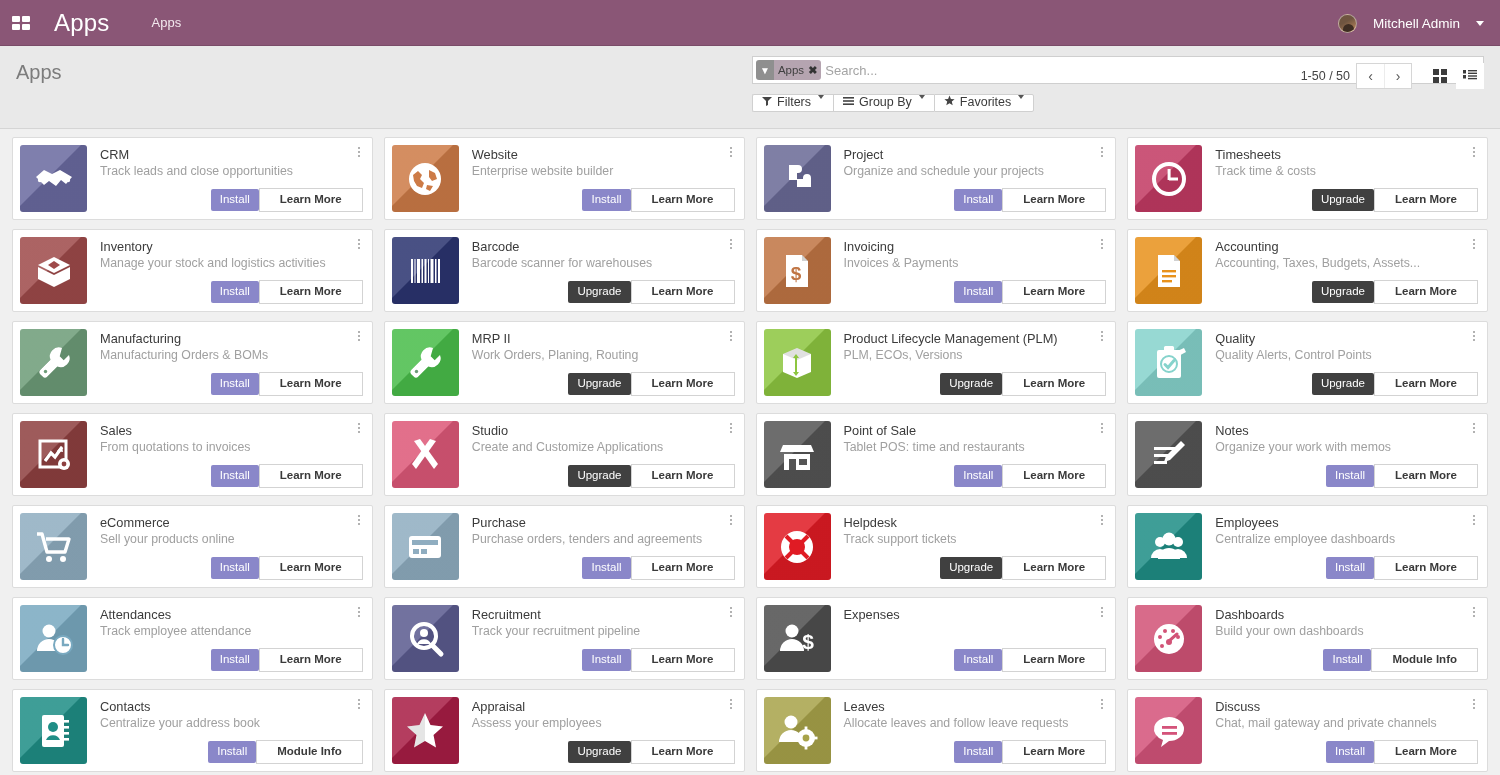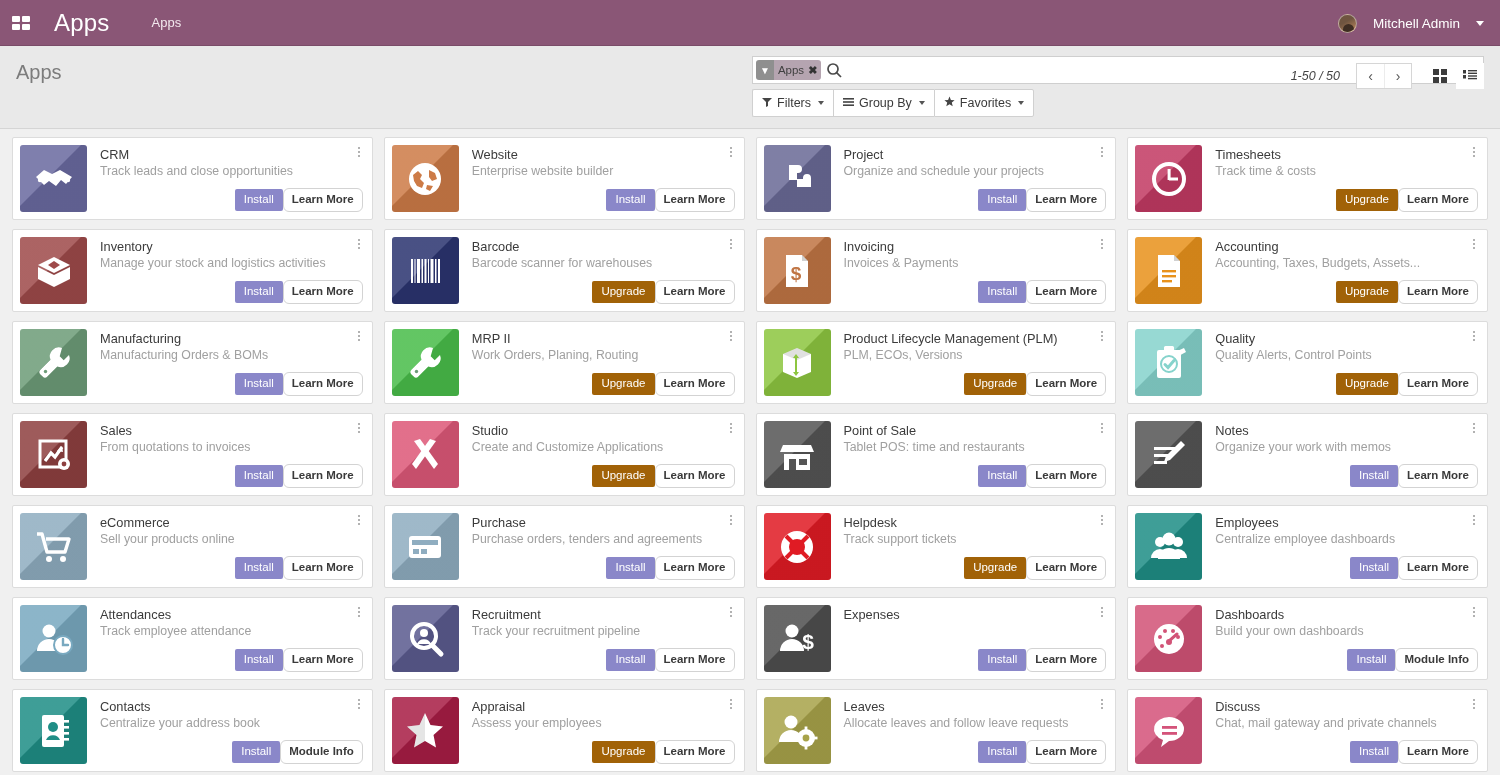--- a/index.html
+++ b/index.html
@@ -90,37 +90,37 @@
   }
   .search-input::placeholder { color: #a4a4a4; }
   .search-mag {
     width: 18px; height: 18px; flex: 0 0 auto; color: #5d5d5d;
     display: flex; align-items: center; justify-content: center;
   }
   .btn-row {
     display: flex; align-items: center; margin-top: 6px; height: 26px;
   }
   .dd-btn {
-    height: 28px; background: #ffffff; border: 1px solid #d0d0d0;
+    height: 18px; background: #ffffff; border: 1px solid #d0d0d0;
     border-right: none;
-    font-size: 12.5px; color: #3a3a3a; display: flex; align-items: center;
+    font-size: 12.5px; color: #3a3a3a; display: flex; 
     gap: 5px; padding: 0 9px; cursor: pointer;
   }
   .dd-btn:first-child { border-radius: 2px 0 0 2px; }
   .dd-btn.last { border-right: 1px solid #d0d0d0; border-radius: 0 2px 2px 0; }
   .dd-caret {
     width: 0; height: 0; border-left: 3.5px solid transparent;
     border-right: 3.5px solid transparent; border-top: 4.5px solid #555;
     margin-left: 2px;
   }
   .pager-area {
     position: absolute; right: 0; top: 6px;
     display: flex; align-items: center; height: 28px;
   }
-  .pager-count { font-size: 12.5px; color: #444; margin-right: 16px; font-style: italic; }
+  .pager-count { font-size: 12.5px; color: #444; margin-right: 6px; }
   .pager-btns {
     display: flex; background: #fff; border: 1px solid #d6d6d6; height: 26px;
   }
   .pager-btn {
     width: 27px; display: flex; align-items: center; justify-content: center;
     font-size: 14px; color: #555; cursor: pointer;
   }
   .pager-btn + .pager-btn { border-left: 1px solid #ececec; }
   .view-switch { display: flex; margin-left: 14px; gap: 2px; }
   .view-btn {
@@ -187,28 +187,28 @@
     position: absolute; left: 13px; right: 9px; bottom: 7px;
     display: flex; align-items: center; justify-content: flex-end;
   }
   .btn-install {
     background: #8a87c9; color: #ffffff; border: none;
     font-size: 11.5px; padding: 4px 9px; border-radius: 2px;
     cursor: pointer; font-family: "Liberation Sans", sans-serif;
     line-height: 1.2;
   }
   .btn-upgrade {
-    background: #a16207; color: #ffffff; border: none;
+    background: #404040; color: #ffffff; border: none;
     font-size: 11.5px; padding: 4px 9px; border-radius: 2px;
     cursor: pointer; font-family: "Liberation Sans", sans-serif;
     line-height: 1.2;
   }
   .btn-learn {
     background: #ffffff; color: #3a3a3a; border: 1px solid #d3d3d3;
-    font-size: 11.5px; padding: 4px 8px; border-radius: 6px;
+    font-size: 11.5px; padding: 4px 20px; border-radius: 0;
     cursor: pointer; font-family: "Liberation Sans", sans-serif;
     line-height: 1.2; font-weight: bold;
   }
   
   .content::-webkit-scrollbar { width: 15px; }
   .content::-webkit-scrollbar-track { background: #f0f0f0; border-left: 1px solid #dadada; }
   .content::-webkit-scrollbar-thumb { background: #c2c2c2; border: 3px solid #f0f0f0; border-radius: 7px; }
 </style>
 </head>
 <body>
@@ -234,20 +234,21 @@
 
   <div class="searchbar-wrap">
     <div class="search-row">
       <div class="facet">
         <span class="facet-icon">▼</span>
         <span class="facet-label">
           <span>Apps</span>
           <span class="facet-x">✖</span>
         </span>
       </div>
+      <input class="search-input" type="text" placeholder="Search..." style="">
       <span class="search-mag">
         <svg width="16" height="16" viewBox="0 0 16 16">
             <circle cx="7" cy="7" r="5" fill="none" stroke="#4a4a4a" stroke-width="1.7"></circle>
             <line x1="10.6" y1="10.6" x2="15" y2="15" stroke="#4a4a4a" stroke-width="1.7"></line>
           </svg>
       </span>
     </div>
 
     <div class="btn-row">
       <div class="dd-btn">

